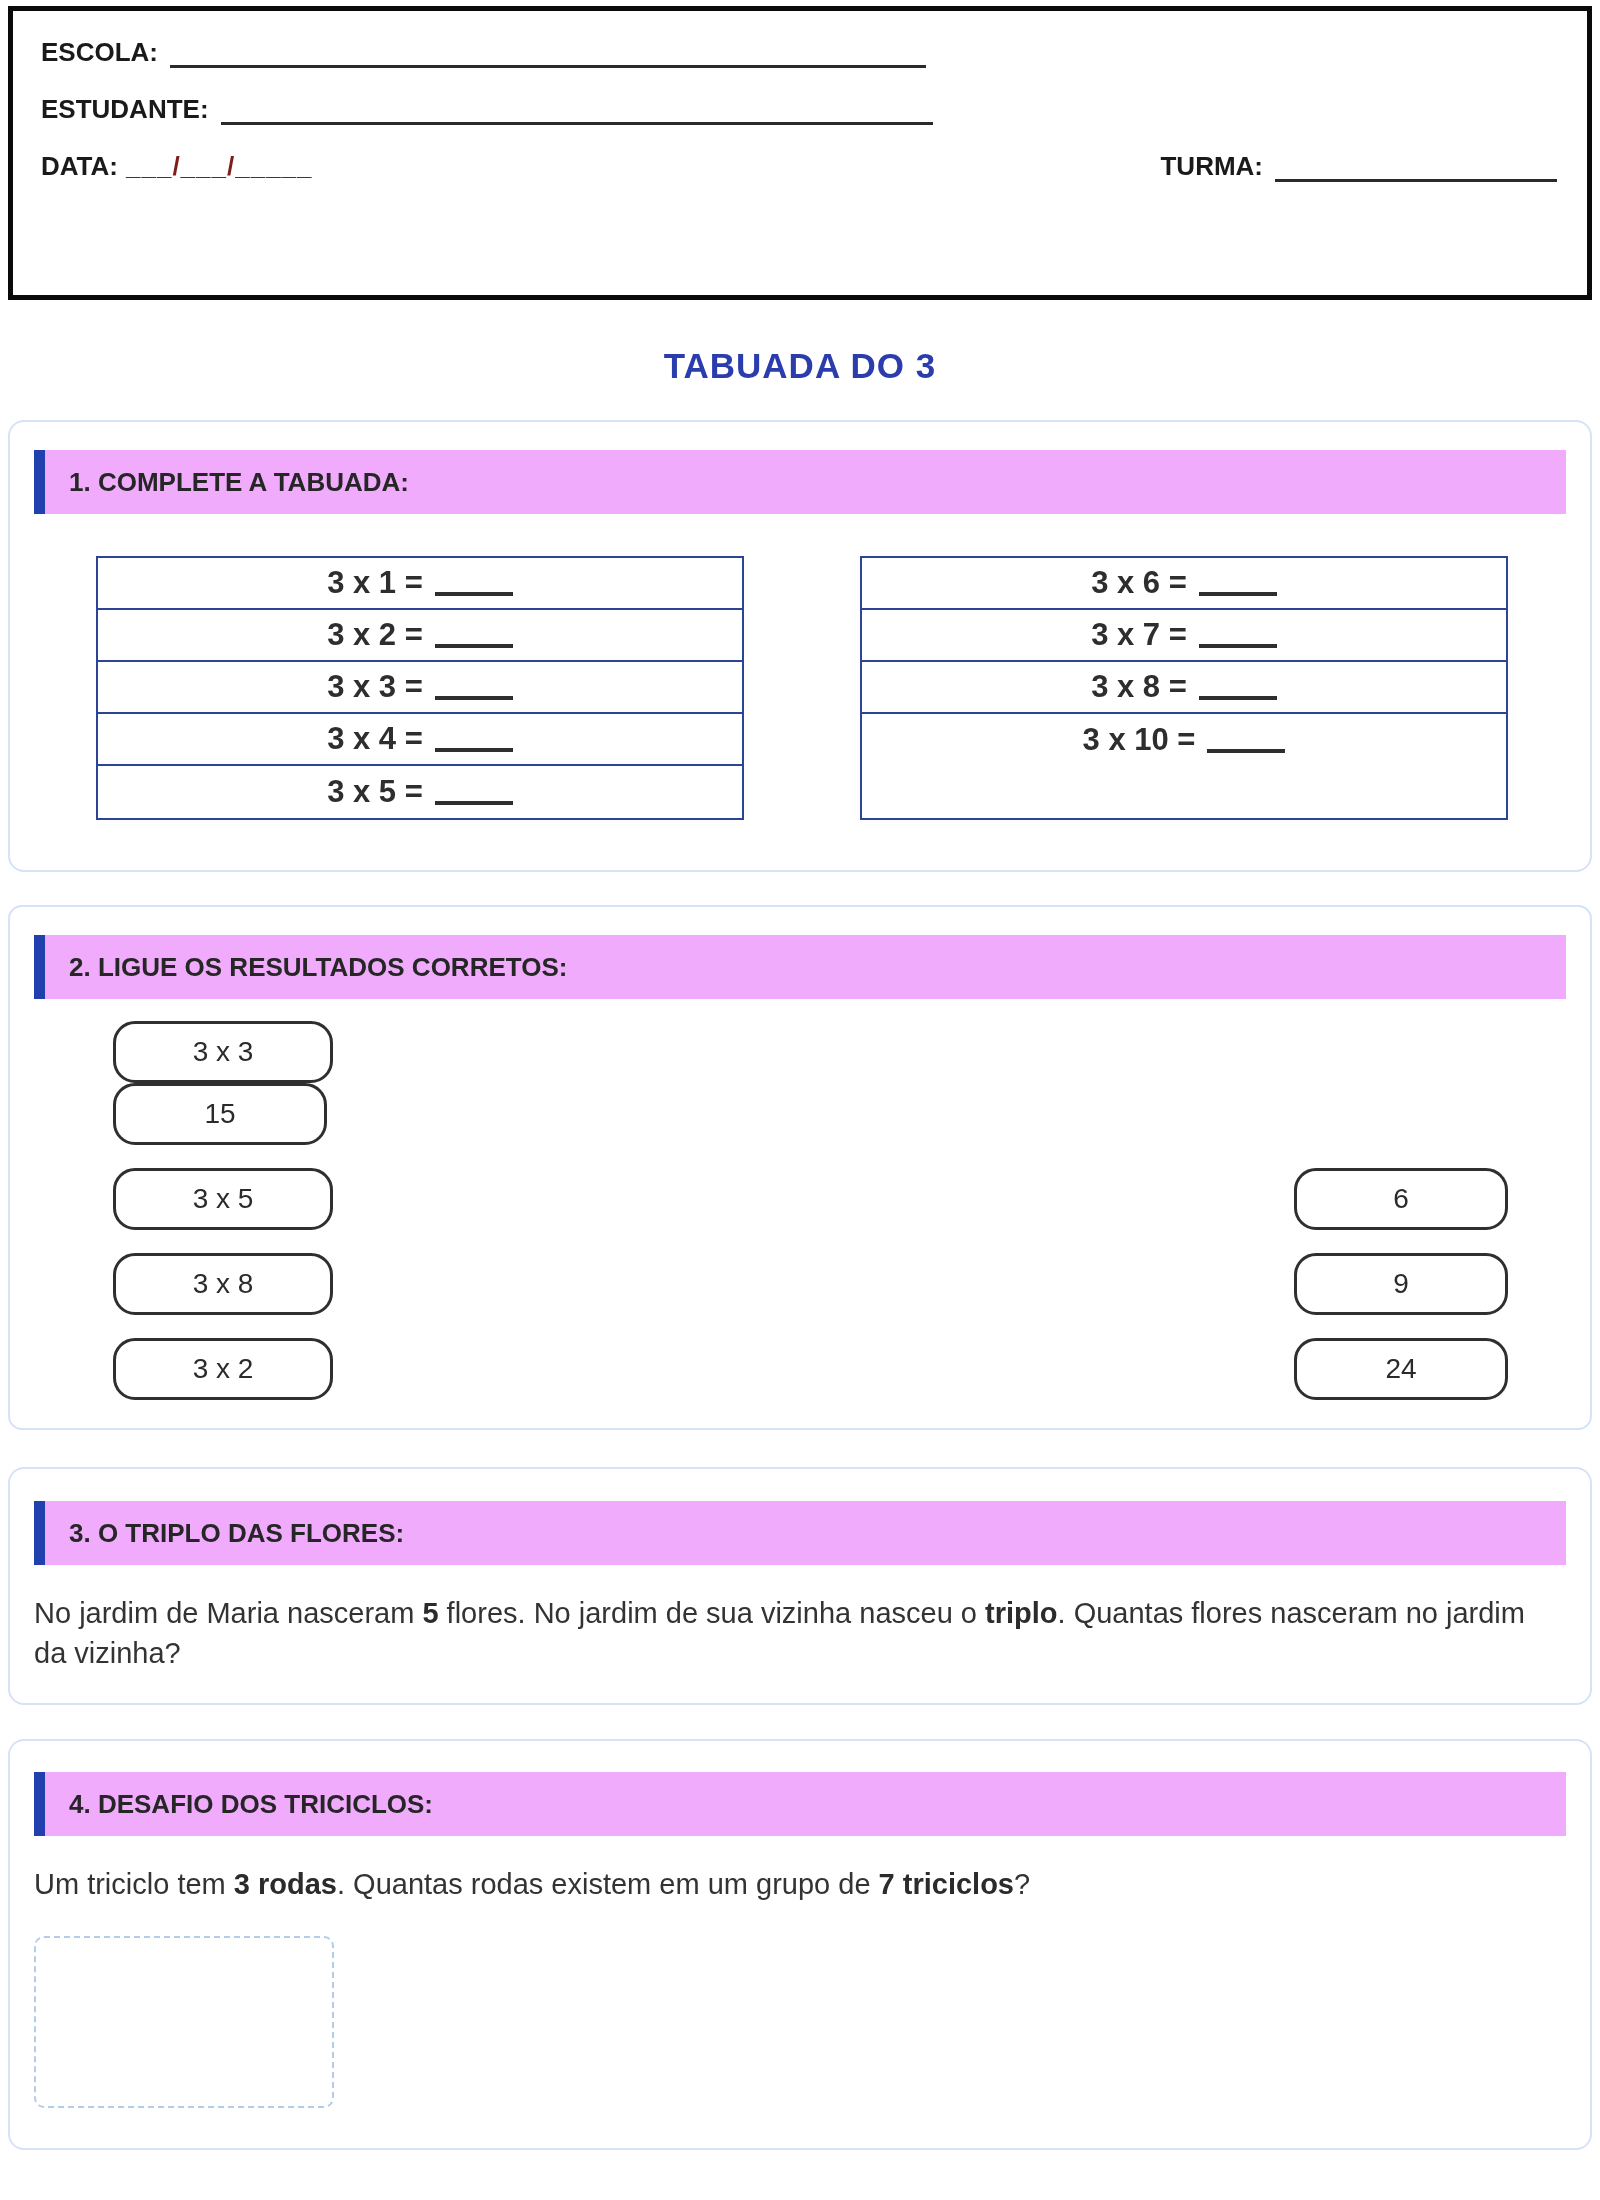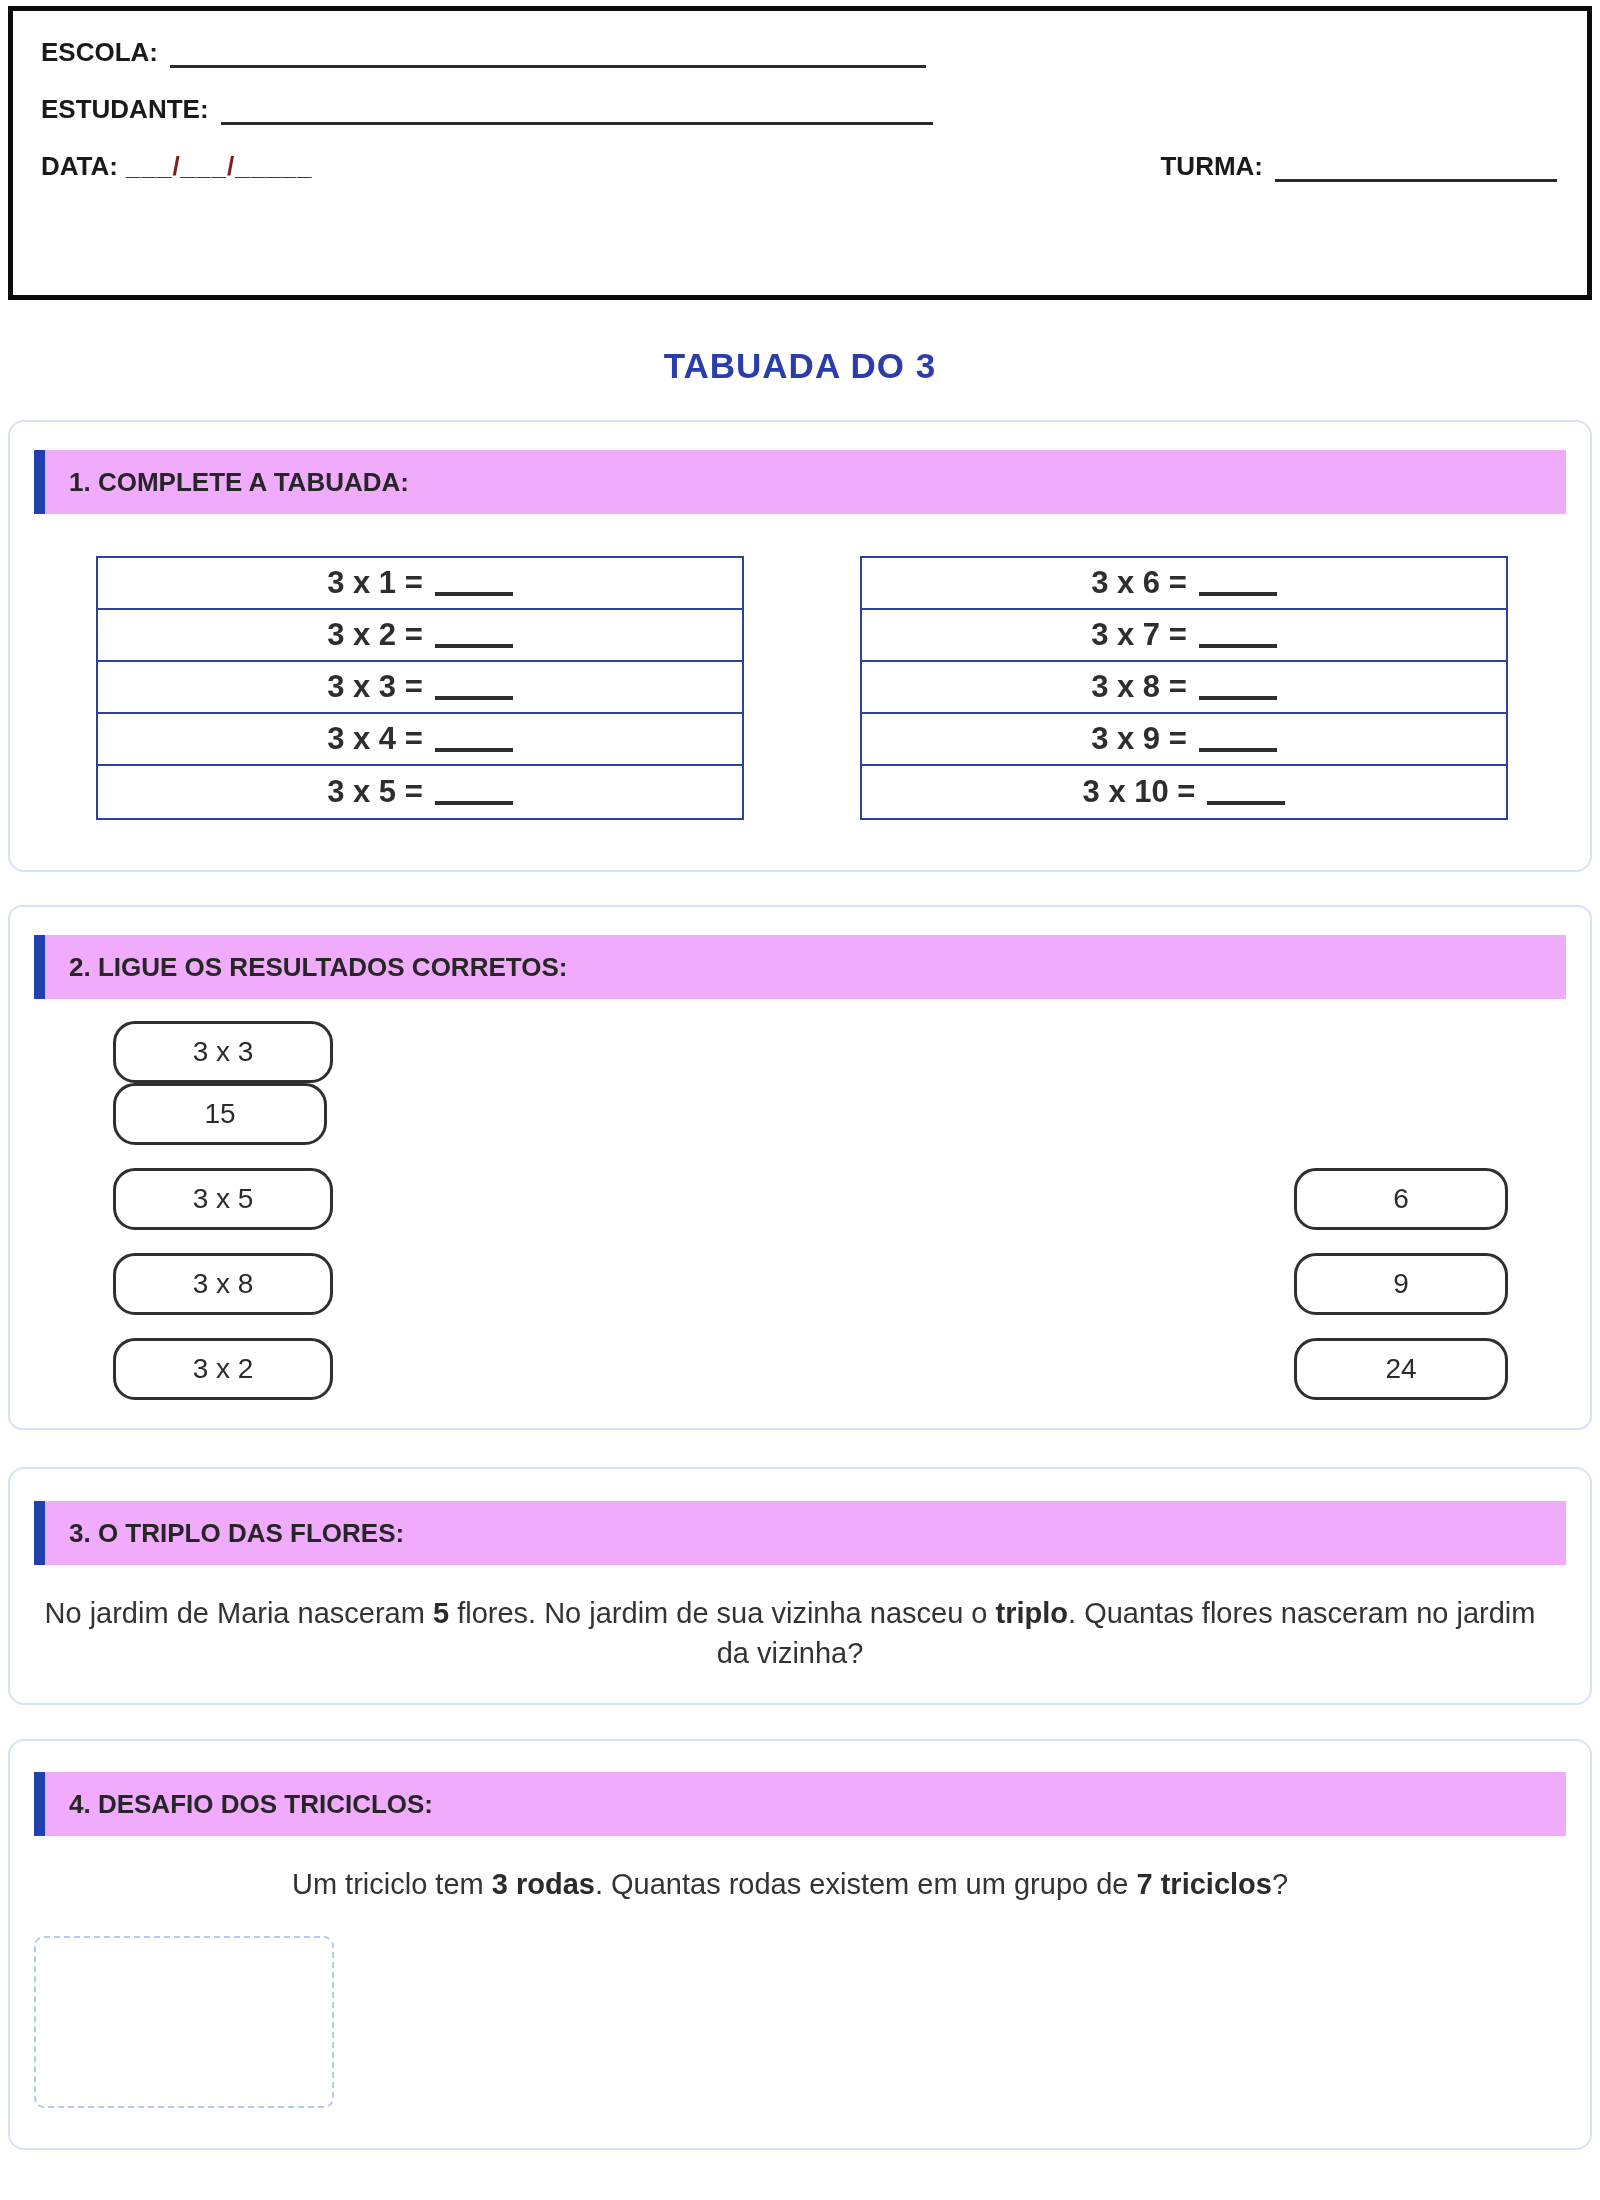--- a/index.html
+++ b/index.html
@@ -85,21 +85,20 @@
 
   
   .panel-3 { margin-top: 37px; padding: 32px 24px 30px; }
   .panel-4 { margin-top: 34px; padding: 31px 24px 40px; }
   .problem {
     margin-top: 28px;
     font-size: 29px;
     line-height: 40px;
     color: #333;
     padding-right: 20px;
-    text-align: center;
   }
   .problem b { color: #2b2b2b; }
   .calc-row { display: flex; margin-top: 38px; }
   .calc-box {
     width: 300px; height: 172px;
     border: 2px dashed #b2cce9;
     border-radius: 10px;
     text-align: center;
     padding-top: 18px;
     background: #fff;
@@ -170,24 +169,20 @@
         </div>
       <div class="wrow">
           <span>3 x 7 =</span>
           <span class="blank"></span>
         </div>
       <div class="wrow">
           <span>3 x 8 =</span>
           <span class="blank"></span>
         </div>
       <div class="wrow">
-          <span>3 x 9 =</span>
-          <span class="blank"></span>
-        </div>
-      <div class="wrow">
           <span>3 x 10 =</span>
           <span class="blank"></span>
         </div>
     </div>
   </div>
 </div>
 
 <div class="panel panel-2">
   <div class="sec-head">
     <span>2. LIGUE OS RESULTADOS CORRETOS:</span>

